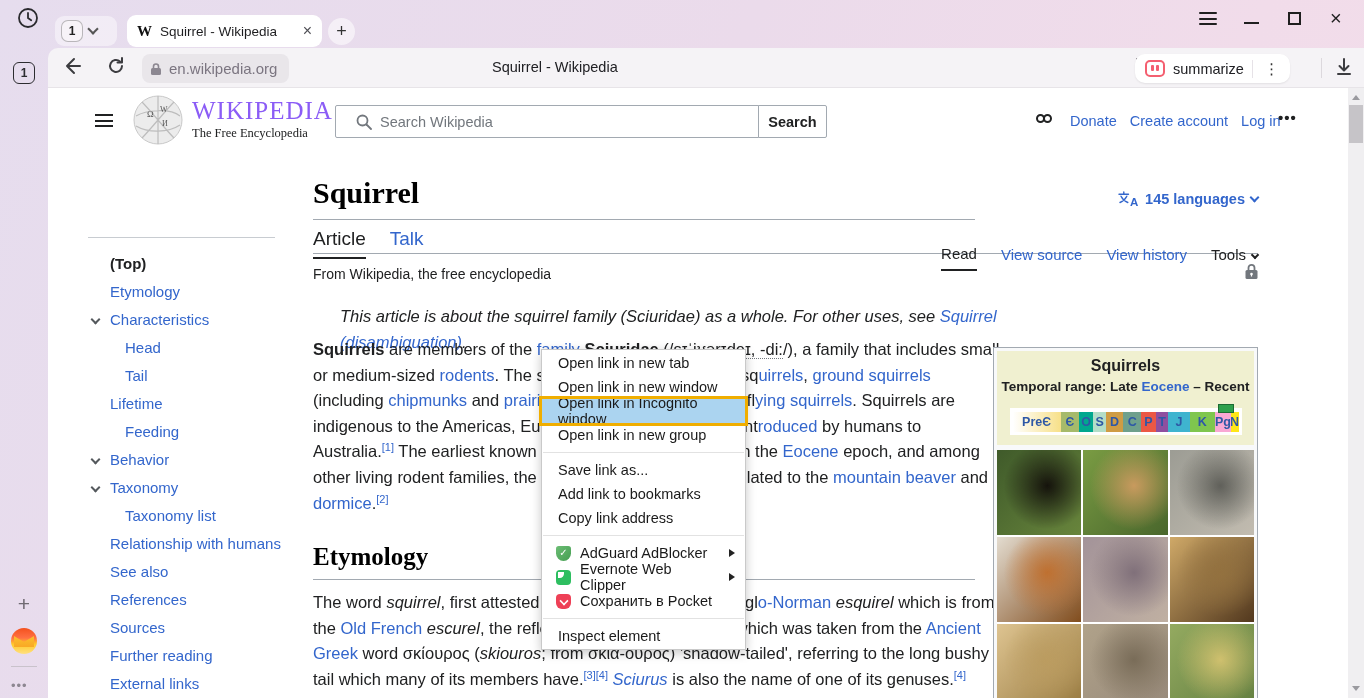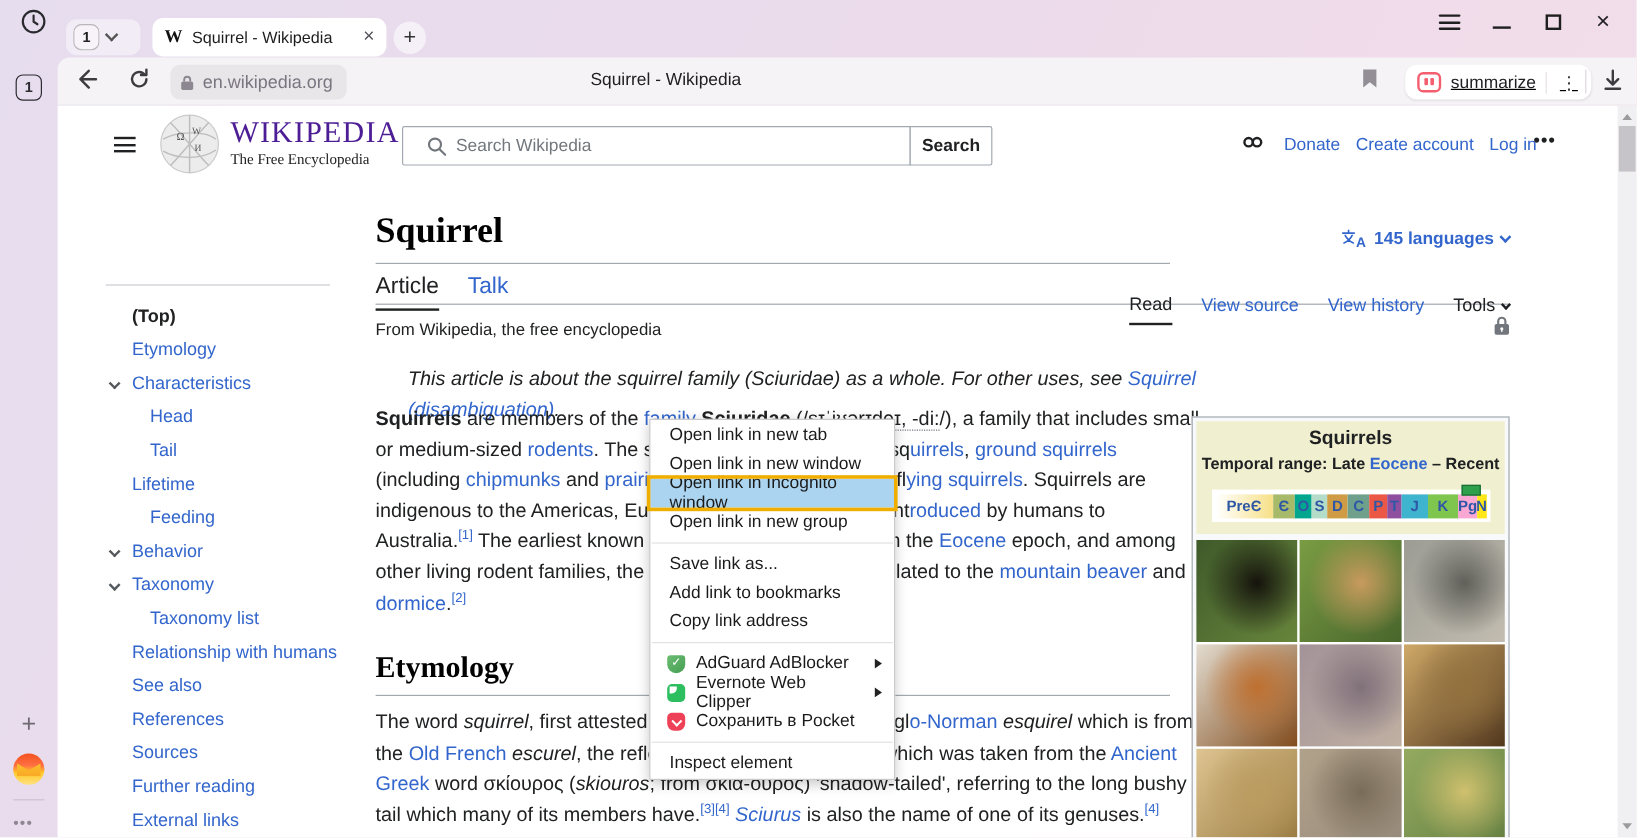--- a/index.html
+++ b/index.html
@@ -32,22 +32,22 @@
   
   .toolbar { position:absolute; left:48px; top:48px; width:1316px; height:40px; background:#f5f3f6;
              border-top-left-radius:10px; border-bottom:1px solid #e7e4e8; }
   .nav-back { position:absolute; left:62px; top:56px; }
   .nav-reload { position:absolute; left:106px; top:56px; }
   .url-pill { position:absolute; left:142px; top:54px; height:29px; background:#e9e6ea; border-radius:8px;
               display:flex; align-items:center; padding:0 12px 0 8px; gap:7px; }
   .url-text { font-size:15px; color:#7b7580; }
   .pagetitle { position:absolute; left:492px; top:59px; font-size:14.5px; color:#202024; }
   .bm-flag { position:absolute; left:1134px; top:57px; }
-  .summarize { position:absolute; left:1171px; top:54px; height:29px; background:#fff; border-radius:10px;
-               display:flex; align-items:center; padding:0 8px 0 10px; gap:8px; box-shadow:0 1px 2px rgba(0,0,0,.08);text-decoration:underline; }
+  .summarize { position:absolute; left:1135px; top:54px; height:29px; background:#fff; border-radius:10px;
+               display:flex; align-items:center; padding:0 8px 0 10px; gap:8px; box-shadow:0 1px 2px rgba(0,0,0,.08); }
   .sq-icon { width:20px; height:17px; border:2px solid #f45f70; border-radius:5px; position:relative; }
   .sq-icon i { position:absolute; width:3px; height:6px; background:#f45f70; top:3px; border-radius:1px; }
   .sq-icon i:nth-child(1){ left:4px; } .sq-icon i:nth-child(2){ left:9px; }
   .summarize .lbl { font-size:14.5px; color:#202024; }
   .summarize .sep { width:1px; height:18px; background:#e6e2e7; }
   .kebab { font-size:15px; color:#333; letter-spacing:0; padding:0 3px; }
   .tb-div { position:absolute; left:1321px; top:58px; width:1px; height:20px; background:#dcd8dd; }
   .dl-btn { position:absolute; left:1334px; top:57px; }
 
   
@@ -63,21 +63,21 @@
 
   
   .page { position:absolute; left:48px; top:88px; width:1316px; height:610px; background:#fff; overflow:hidden; }
   a.wlink { color:#3366cc; text-decoration:none; cursor:pointer; }
 
   
   .wm-burger { position:absolute; left:47px; top:26px; width:18px; height:13px; display:flex; flex-direction:column; justify-content:space-between; }
   .wm-burger i { height:2px; background:#202122; }
   .globe { position:absolute; left:84px; top:6px; width:52px; height:52px; }
   .logo-text { position:absolute; left:144px; top:9px; }
-  .logo-title { font-family:"Liberation Serif",serif; font-size:25px; letter-spacing:1px; color:#4c1d95; }
+  .logo-title { font-family:"Liberation Serif",serif; font-size:25px; letter-spacing:1px; color:#8b5cf6; }
   .logo-sub { font-family:"Liberation Serif",serif; font-size:12.5px; color:#202122; margin-top:1px; }
   .wm-search { position:absolute; left:287px; top:17px; width:424px; height:33px; border:1px solid #a2a9b1; border-radius:2px 0 0 2px;
                background:#fff; display:flex; align-items:center; padding:0 20px; gap:8px; }
   .wm-search .ph { font-size:14.5px; color:#72777d; }
   .wm-search-btn { position:absolute; left:710px; top:17px; width:69px; height:33px; border:1px solid #a2a9b1; border-radius:0 2px 2px 0;
                    background:#fff; font-size:14.5px; font-weight:bold; color:#202122; display:flex; align-items:center; justify-content:center; }
   .oo { position:absolute; left:988px; top:26px; display:flex; }
   .oo i { width:9px; height:9px; border:2.4px solid #202122; border-radius:50%; }
   .oo i + i { margin-left:-2px; }
   .hdr-links { position:absolute; left:1022px; top:25px; display:flex; gap:13px; font-size:14.5px; }

